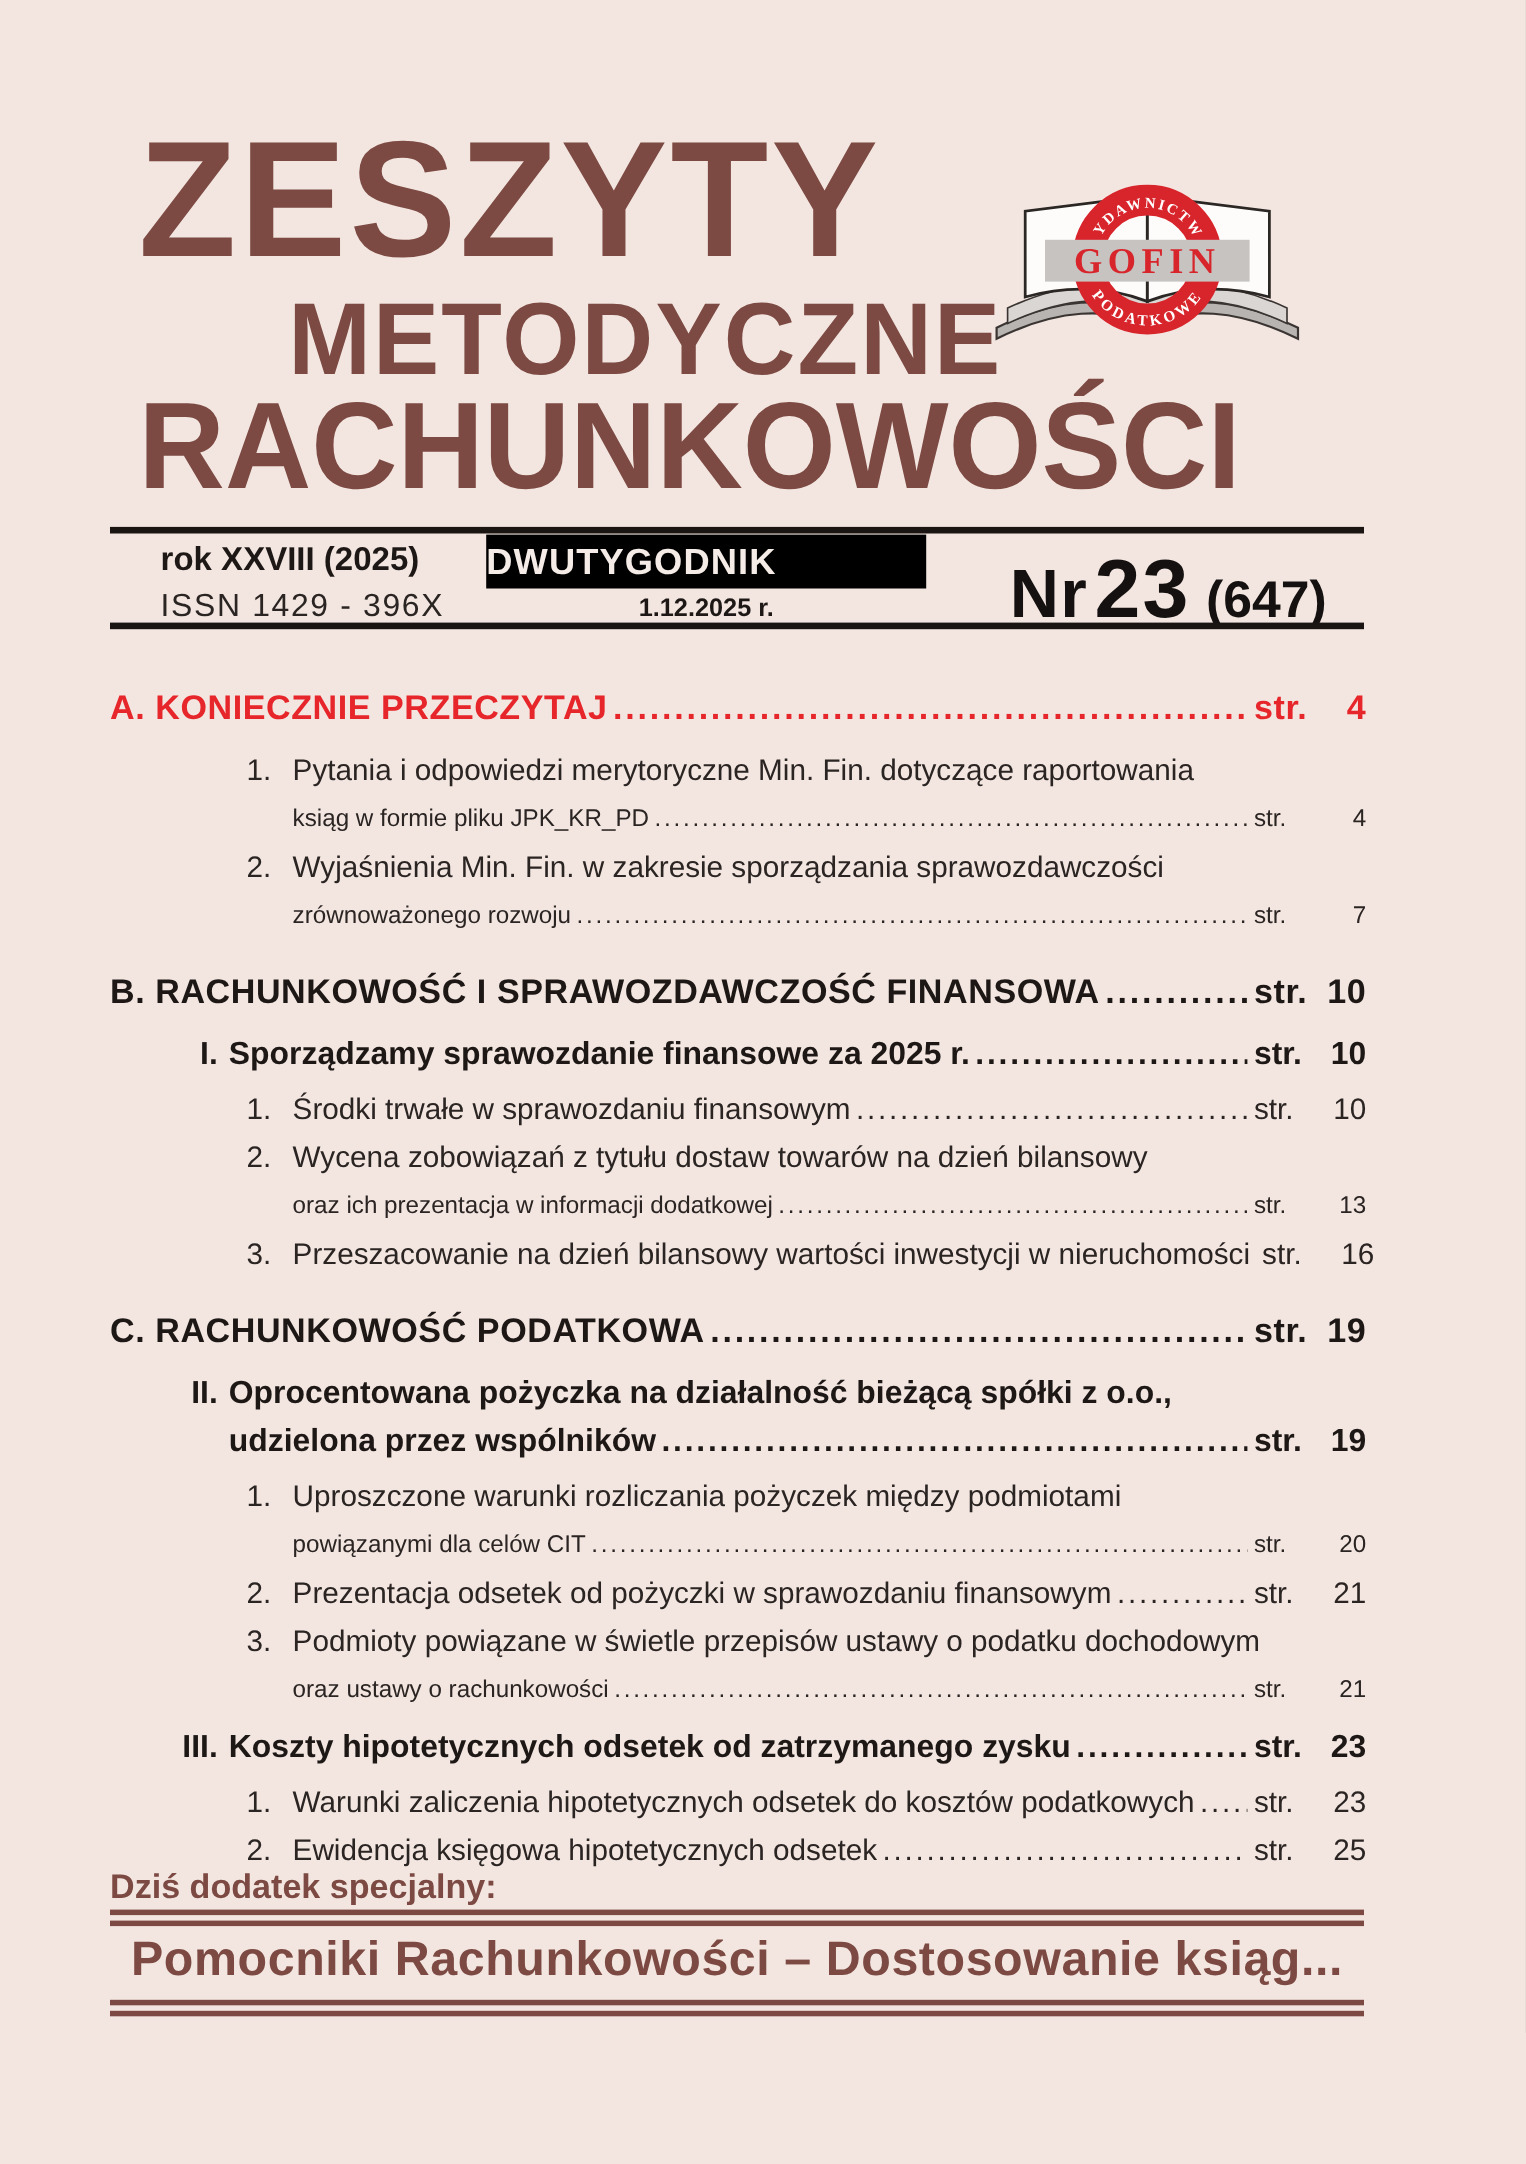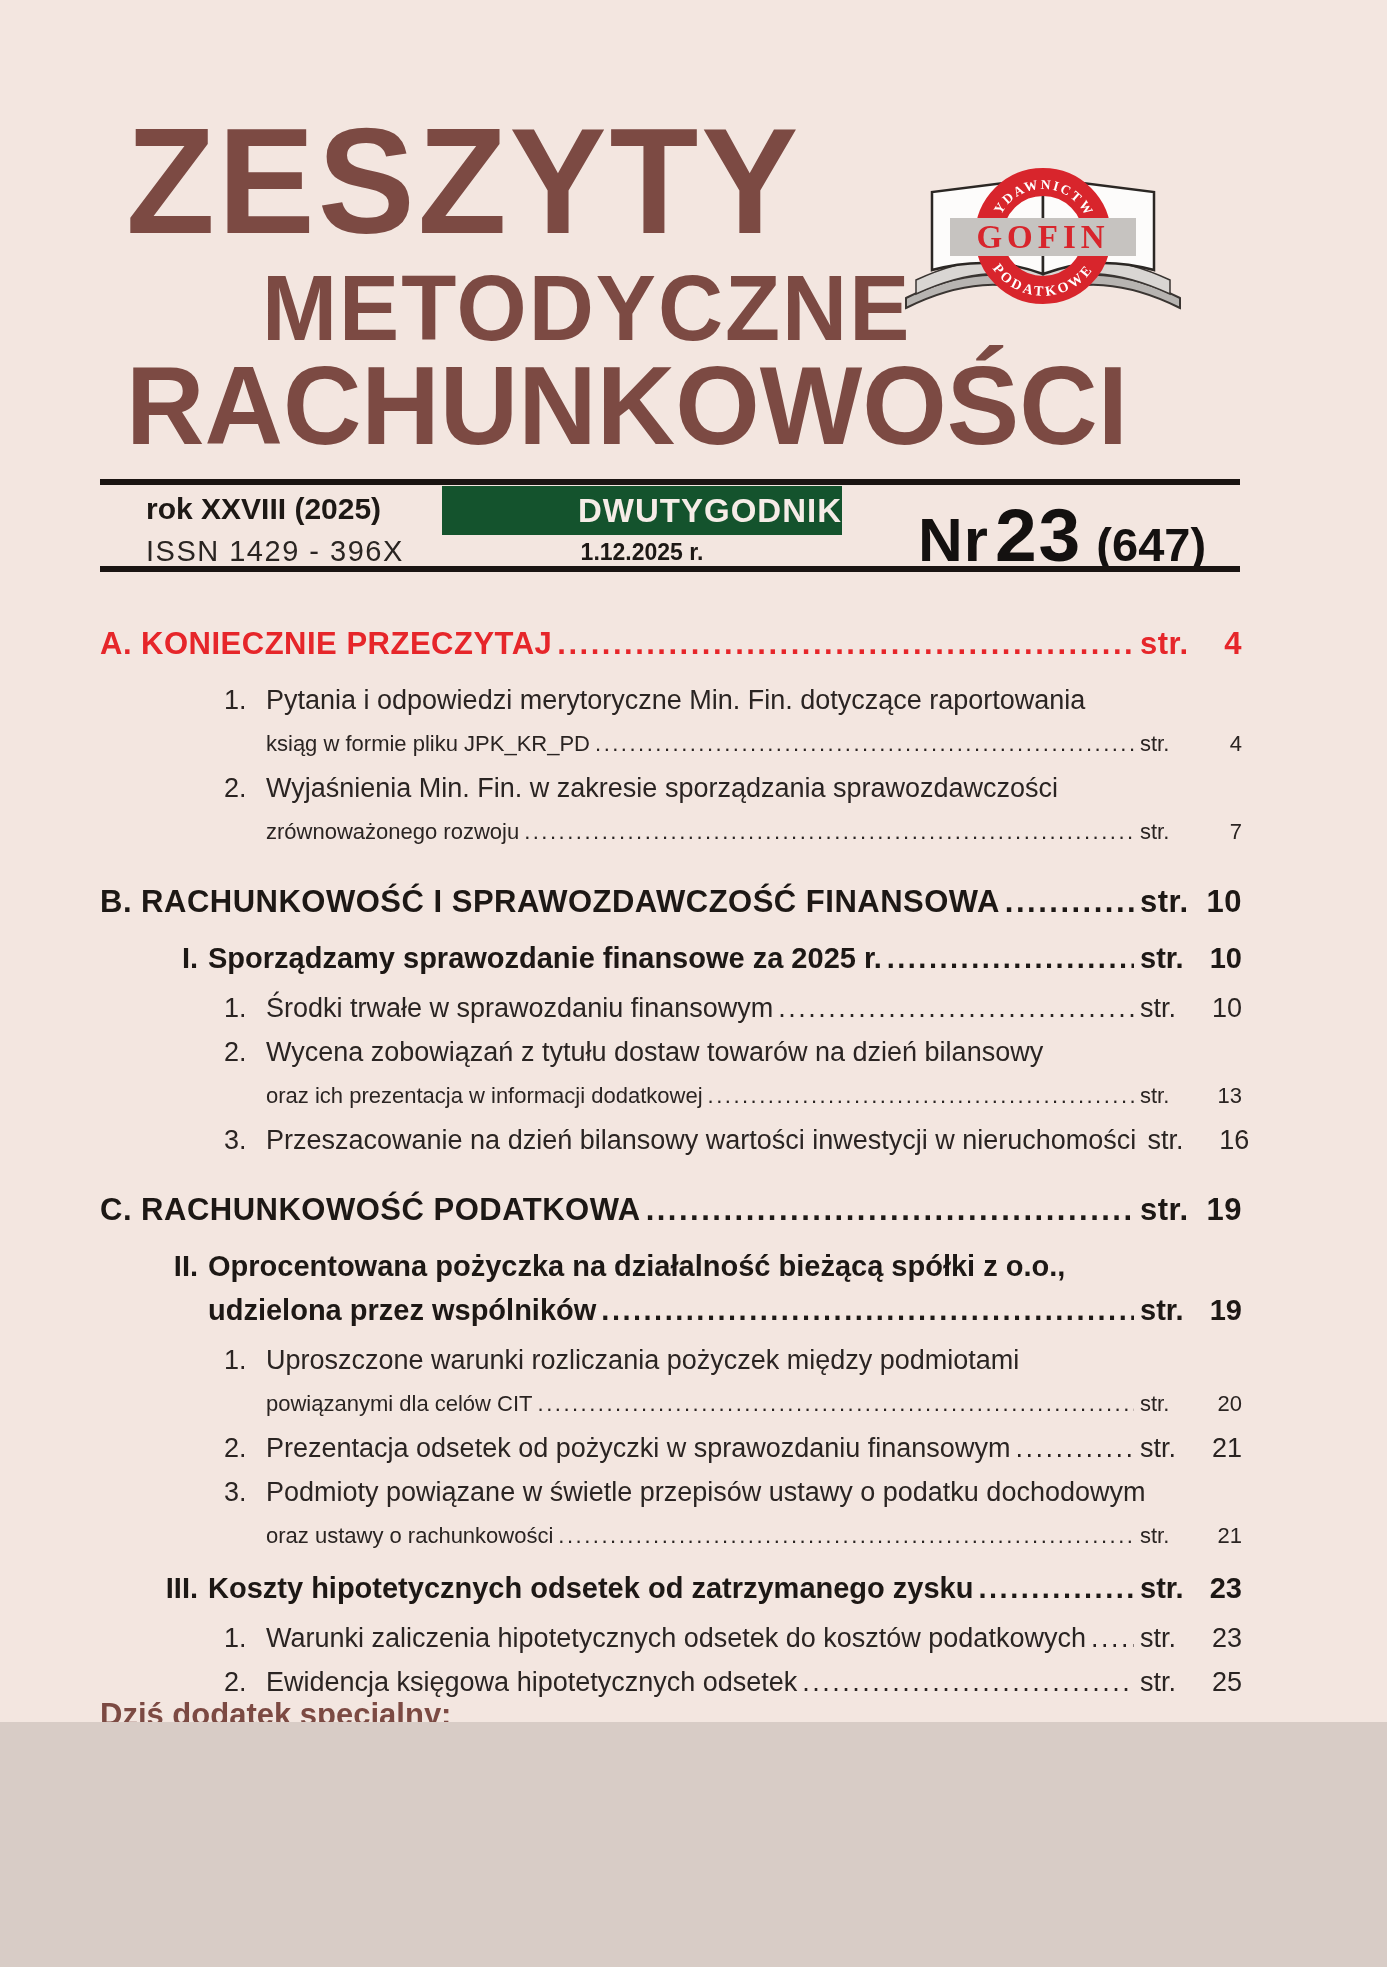--- a/index.html
+++ b/index.html
@@ -1,34 +1,34 @@
 <!DOCTYPE html>
 <html><head>
 <meta charset="utf-8">
 <style>
   html,body { margin:0; padding:0; }
   body { background:#d8ccc6; font-family:"Liberation Sans", sans-serif; }
   .page {
-    position:relative; width:1387px; height:1722px;
+    position:relative; width:1387px; height:1967px;
     background:#f3e6e0; overflow:hidden; margin:0 auto;
     color:#241f1d;
   }
   
   .title-line { position:absolute; font-weight:bold; color:#7c4a43; line-height:1; white-space:nowrap; }
   .t1 { left:126px; top:106px; font-size:150px; letter-spacing:3px; transform:scaleX(.97); transform-origin:left; }
   .t2 { left:262px; top:262px; font-size:93px;  letter-spacing:2px; transform:scaleX(.97); transform-origin:left; }
   .t3 { left:126px; top:350px; font-size:112px; letter-spacing:0;   transform:scaleX(.97); transform-origin:left; }
   .logo { position:absolute; left:888px; top:148px; width:310px; height:182px; }
   
   .rule { position:absolute; left:100px; width:1140px; height:6px; background:#1a1412; }
   .rule-top { top:479px; } .rule-bot { top:566px; }
   .vol  { position:absolute; left:146px; top:492px; font-size:30px; font-weight:bold; color:#1d1815; }
   .issn { position:absolute; left:146px; top:535px; font-size:29px; color:#2a2522; letter-spacing:1.5px; }
   .freq-box { position:absolute; left:442px; top:486px; width:400px; height:49px;
-              background:#14532d; display:flex; align-items:center; justify-content:flex-end; }
+              background:#000000; display:flex; align-items:center; justify-content:flex-start; }
   .freq-box span { color:#f6ece7; font-size:33px; font-weight:bold; letter-spacing:1px; }
   .date { position:absolute; left:442px; top:539px; width:400px; text-align:center;
           font-size:23px; font-weight:bold; color:#1d1815; }
   .nr { position:absolute; left:918px; top:492px; display:flex; align-items:baseline; color:#141110; white-space:nowrap;text-align:right; }
   .nr .p  { font-size:62px; font-weight:bold; letter-spacing:1px; }
   .nr .n  { font-size:75px; font-weight:bold; margin-left:6px; letter-spacing:2px; }
   .nr .s  { font-size:47px; font-weight:bold; margin-left:14px; }
   
   .toc { position:absolute; left:100px; top:612px; width:1142px; }
   .toc-row { display:flex; align-items:baseline; line-height:44px; white-space:nowrap; }

